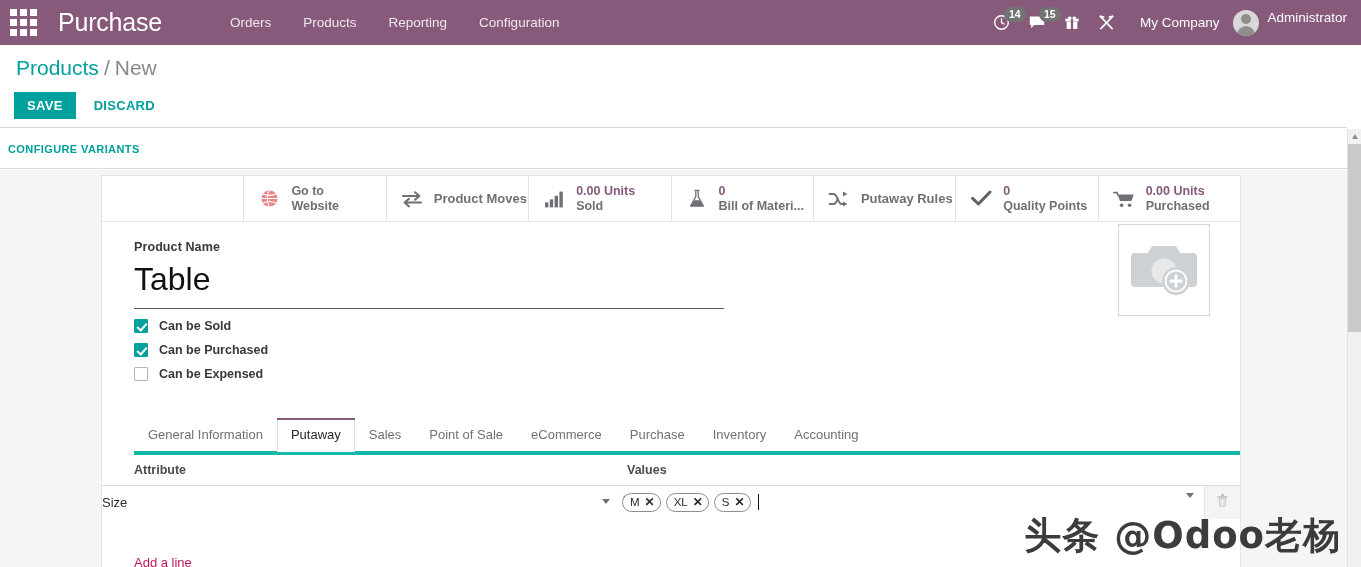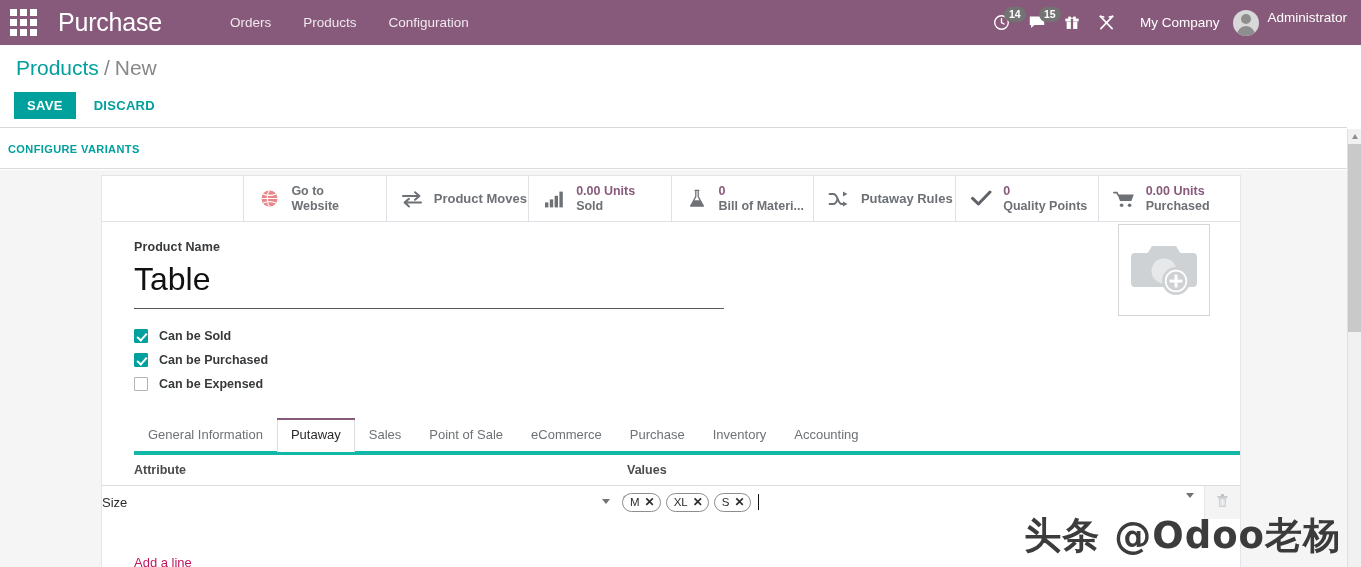--- a/index.html
+++ b/index.html
@@ -164,21 +164,21 @@
   }
   .name-input {
     font-size: 32px; font-weight: 300; color: #111;
     border: none; border-bottom: 1px solid #5a5a5a;
     width: 590px; padding: 0 0 8px 0; outline: none;
     background: transparent; font-family: "Liberation Sans", sans-serif;
     display: block; line-height: 42px;
   }
 
   .checks { padding: 10px 0 0 32px; }
-  .check-row { display: flex; align-items: flex-end; height: 24px; cursor: pointer; }
+  .check-row { display: flex; align-items: flex-start; height: 24px; cursor: pointer; }
   .cbox {
     width: 14px; height: 14px; border: 1px solid #b1b3b6;
     background: #ffffff; margin-right: 11px; position: relative;
     flex: none; border-radius: 1px;
   }
   .cbox.on { background: #00A09D; border-color: #00A09D; }
   .cbox.on:after {
     content: ""; position: absolute; left: 3.5px; top: 1px;
     width: 4px; height: 8px; border: solid #ffffff;
     border-width: 0 2px 2px 0; transform: rotate(42deg);
@@ -312,20 +312,21 @@
         <i></i>
         <i></i>
         <i></i>
     </div>
   </div>
   <div class="brand">Purchase</div>
 
   <div class="menu-items">
     <div class="menu-item">Orders</div>
     <div class="menu-item">Products</div>
+    <div class="menu-item">Reporting</div>
     <div class="menu-item">Configuration</div>
   </div>
 
   <div class="nav-right">
     <div class="nav-icon-wrap">
       <svg width="17" height="17" viewBox="0 0 20 20">
         <circle cx="10" cy="10" r="8" fill="none" stroke="#ffffff" stroke-width="1.6"></circle>
         <path d="M10 5.4 L10 10 L13 11.8" fill="none" stroke="#ffffff" stroke-width="1.6" stroke-linecap="round"></path>
       </svg>
       <span class="badge">14</span>

